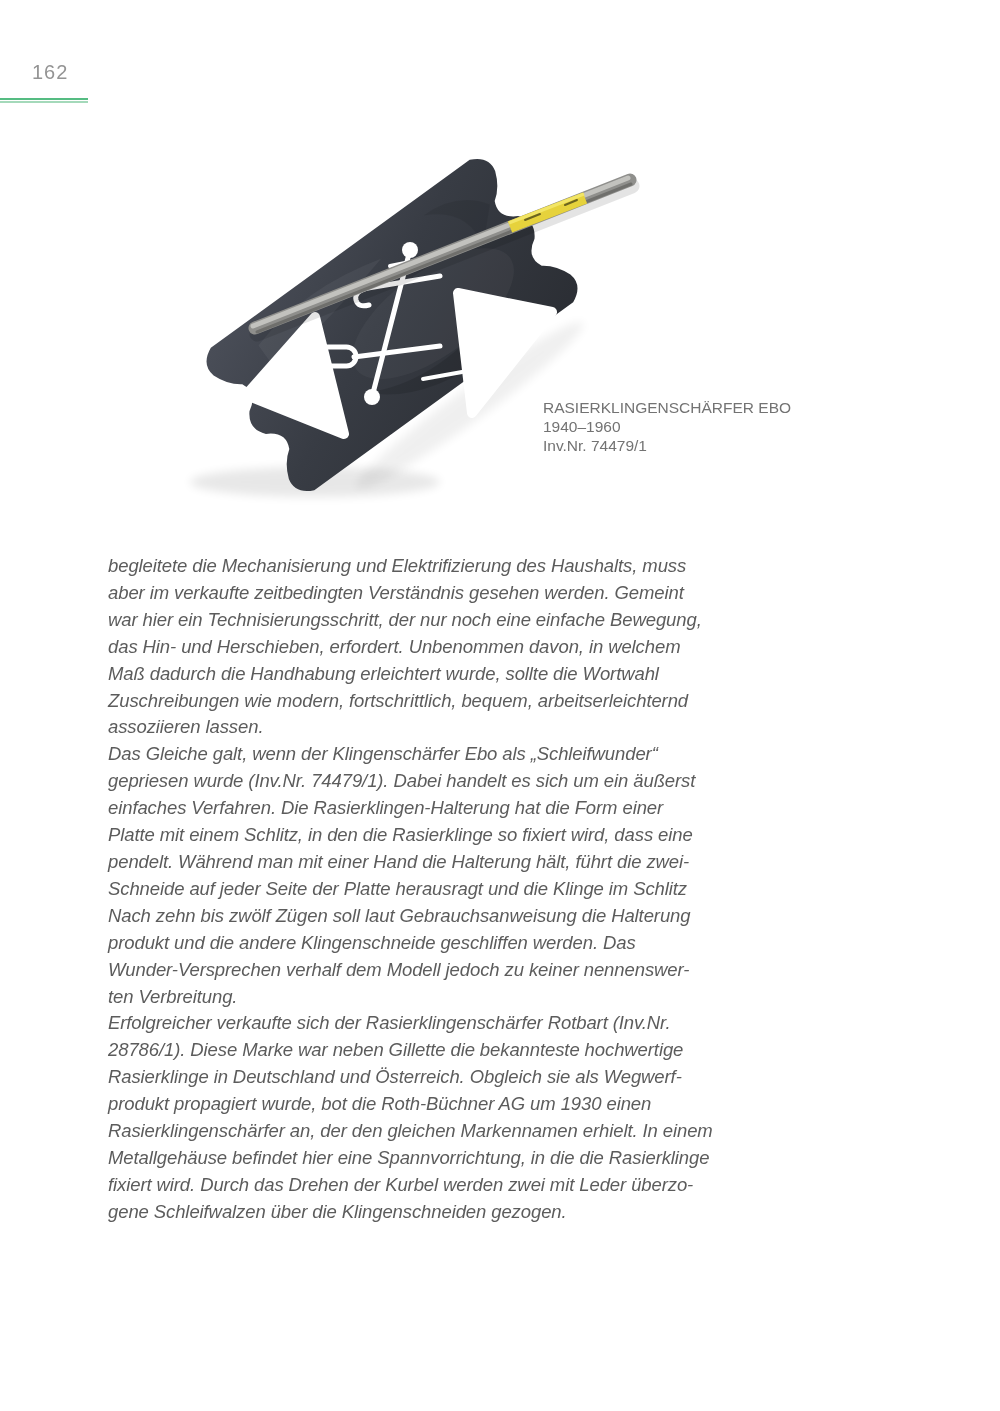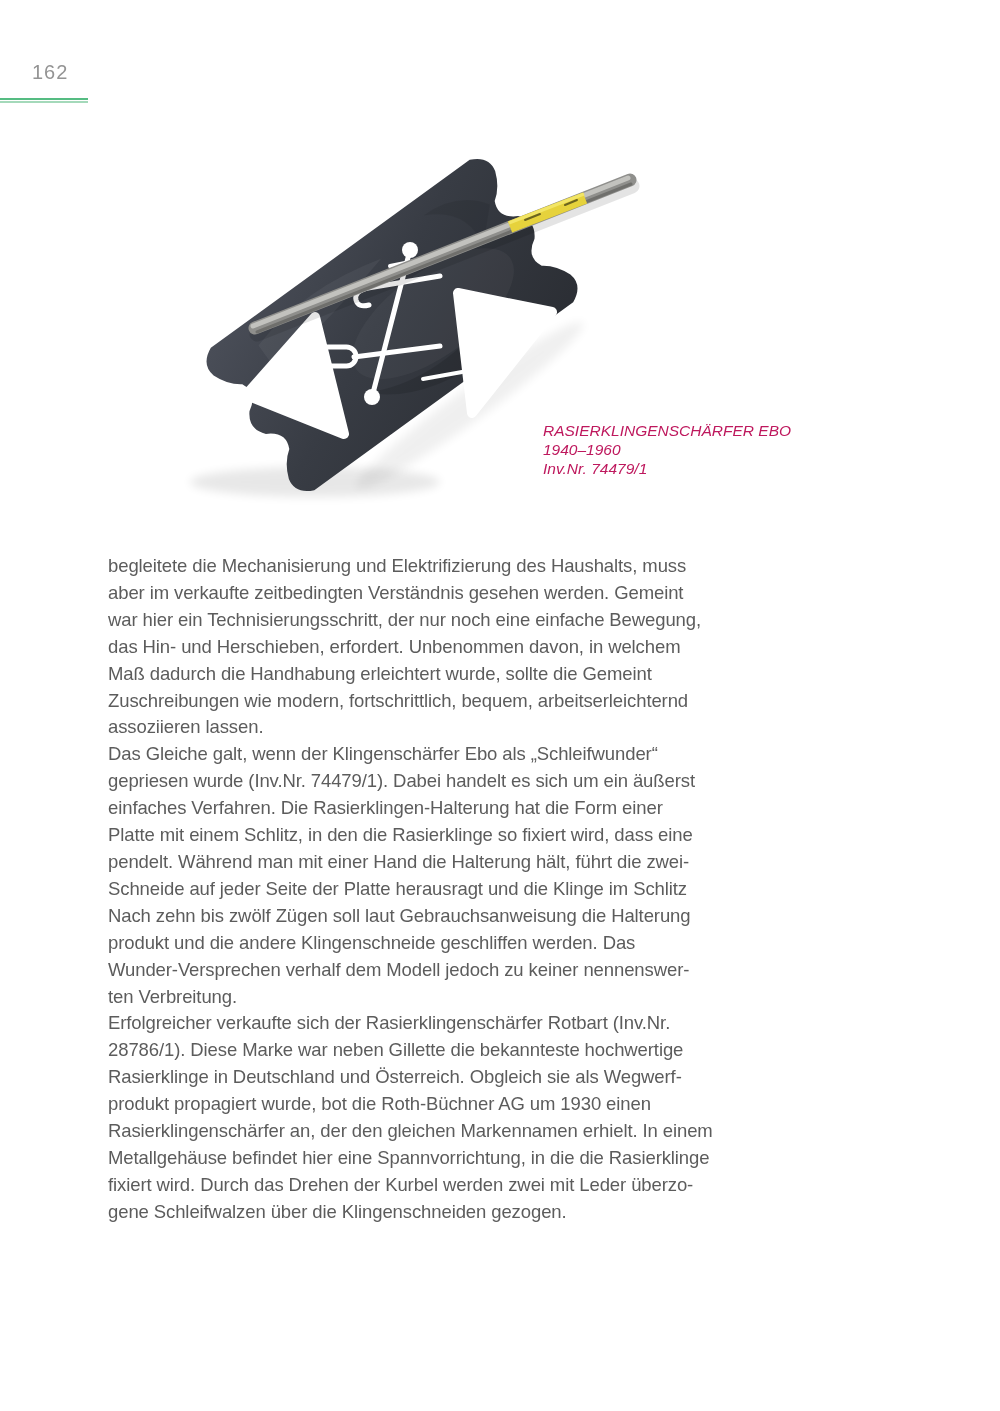--- a/index.html
+++ b/index.html
@@ -33,36 +33,35 @@
     position: absolute;
     left: 140px;
     top: 150px;
     width: 520px;
     height: 355px;
   }
   .figure-caption {
     position: absolute;
     left: 543px;
     top: 398px;
-    font-style: italic;
     font-size: 15.5px;
     line-height: 19px;
-    color: #be185d;
-    margin-top: 23px;
+    color: #737373;
   }
   .article {
     position: absolute;
     left: 108px;
     top: 553px;
     width: 700px;
     font-size: 18.5px;
     font-weight: 300;
     letter-spacing: -0.1px;
     line-height: 26.9px;
     color: #5c5c5c;
+    font-style: italic;
   }
   .article .line { white-space: nowrap; }
 </style>
 </head>
 <body>
 
 <div class="page">
 
   <div class="page-number">162</div>
   <div class="section-rule"></div>
@@ -152,21 +151,21 @@
     <div>1940–1960</div>
     <div>Inv.Nr. 74479/1</div>
   </div>
 
   <div class="article">
     <div>
       <div class="line">begleitete die Mechanisierung und Elektrifizierung des Haushalts, muss</div>
       <div class="line">aber im verkaufte zeitbedingten Verständnis gesehen werden. Gemeint</div>
       <div class="line">war hier ein Technisierungsschritt, der nur noch eine einfache Bewegung,</div>
       <div class="line">das Hin- und Herschieben, erfordert. Unbenommen davon, in welchem</div>
-      <div class="line">Maß dadurch die Handhabung erleichtert wurde, sollte die Gemeint</div>
+      <div class="line">Maß dadurch die Handhabung erleichtert wurde, sollte die Wortwahl</div>
       <div class="line">Zuschreibungen wie modern, fortschrittlich, bequem, arbeitserleichternd</div>
       <div class="line">assoziieren lassen.</div>
     </div>
     <div>
       <div class="line">Das Gleiche galt, wenn der Klingenschärfer Ebo als „Schleifwunder“</div>
       <div class="line">gepriesen wurde (Inv.Nr. 74479/1). Dabei handelt es sich um ein äußerst</div>
       <div class="line">einfaches Verfahren. Die Rasierklingen-Halterung hat die Form einer</div>
       <div class="line">Platte mit einem Schlitz, in den die Rasierklinge so fixiert wird, dass eine</div>
       <div class="line">pendelt. Während man mit einer Hand die Halterung hält, führt die zwei-</div>
       <div class="line">Schneide auf jeder Seite der Platte herausragt und die Klinge im Schlitz</div>

